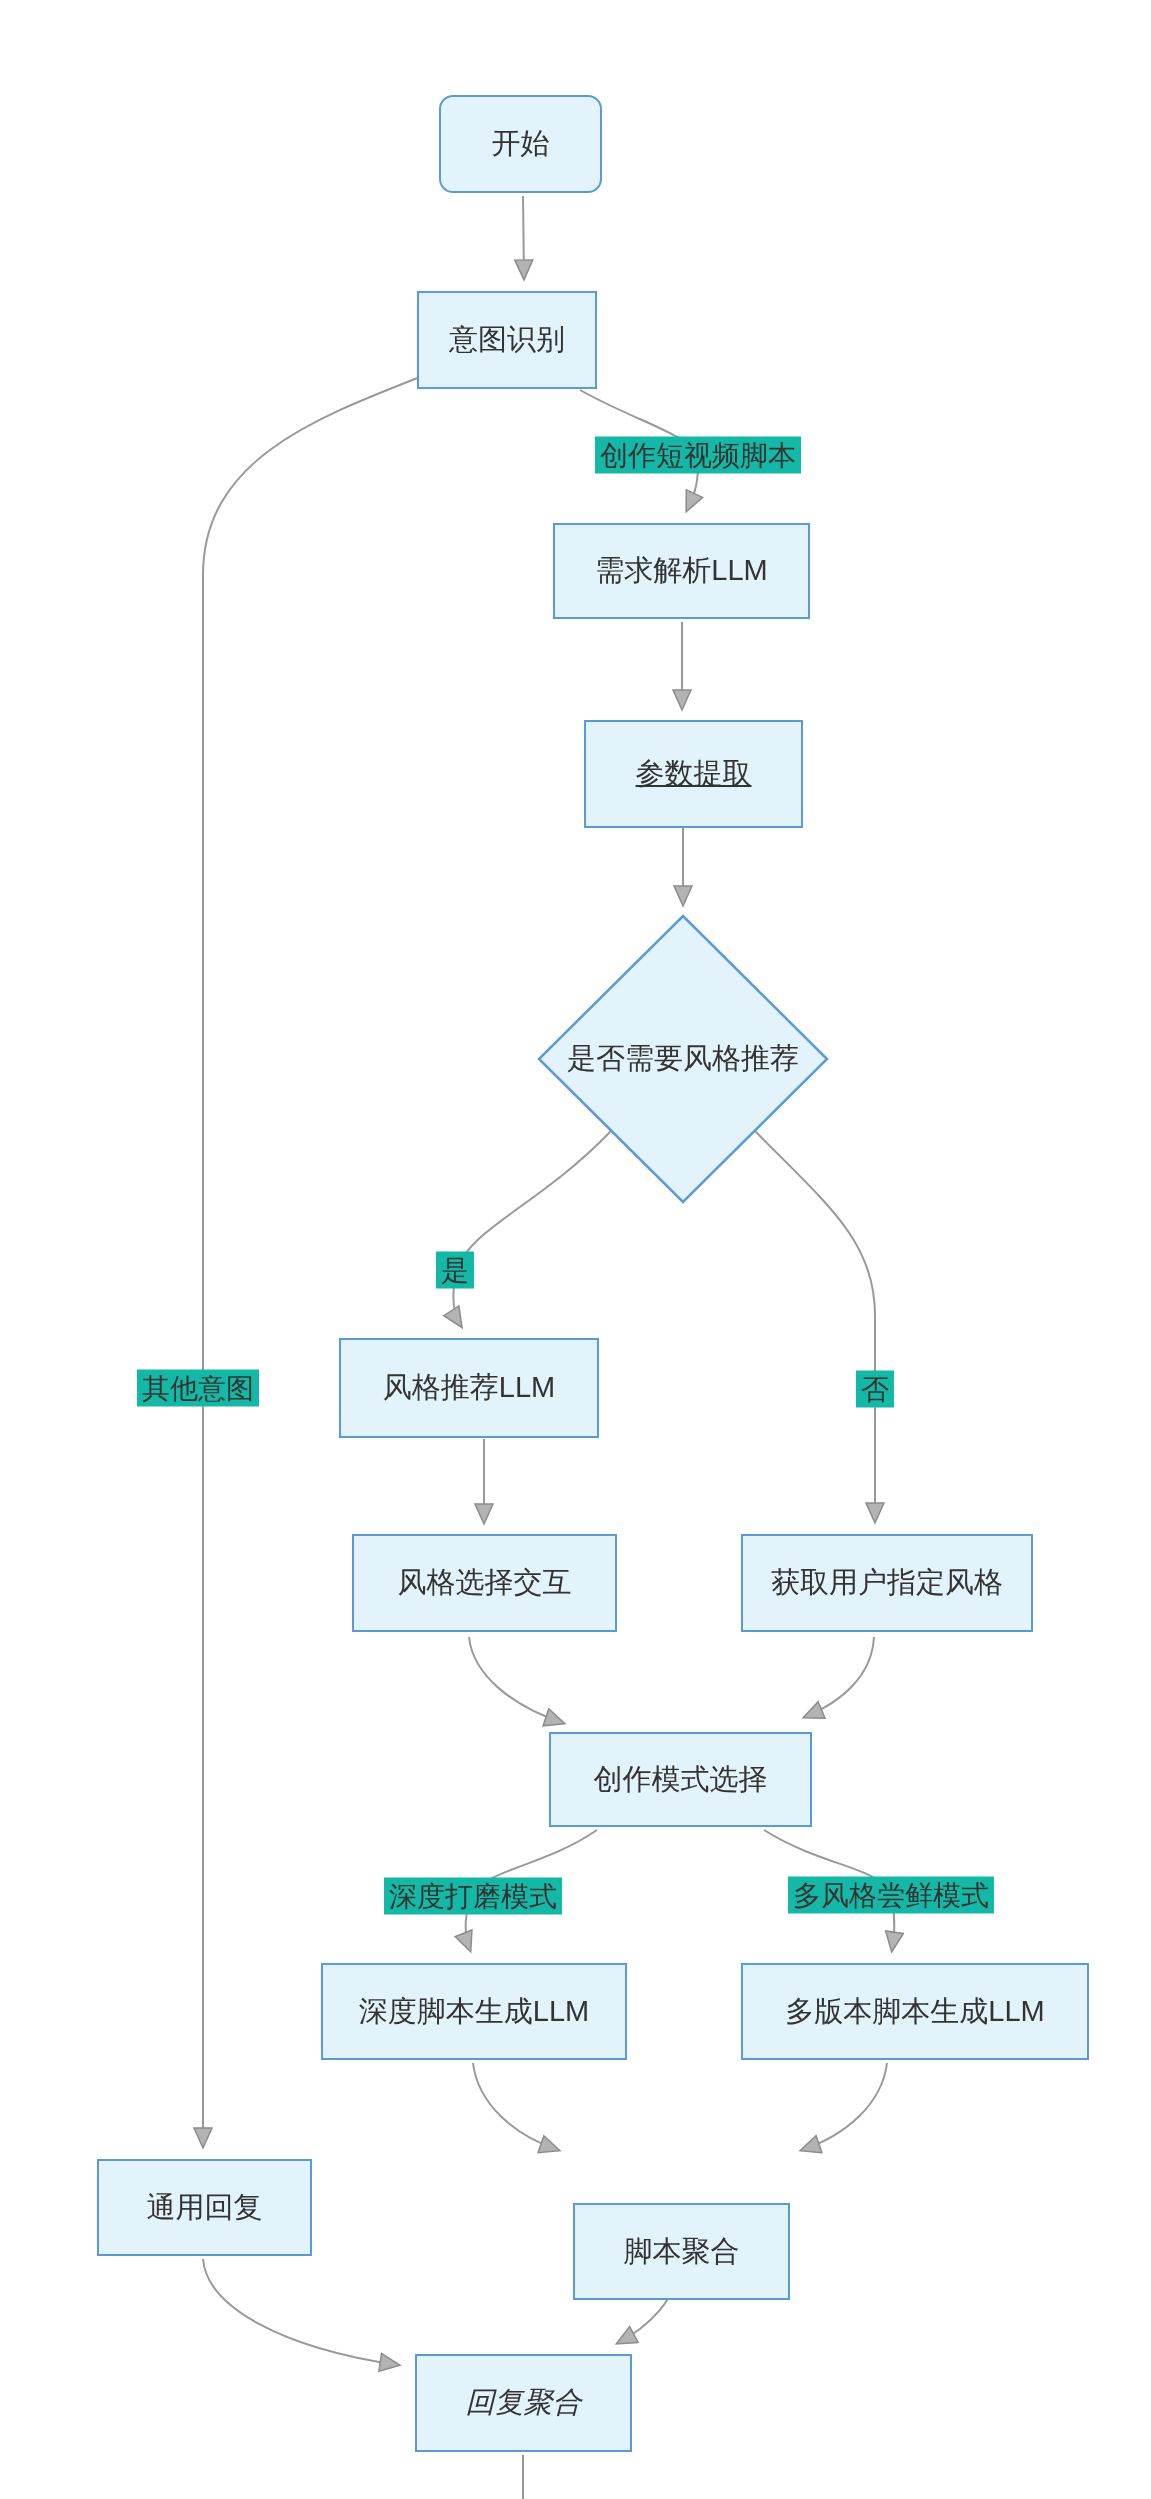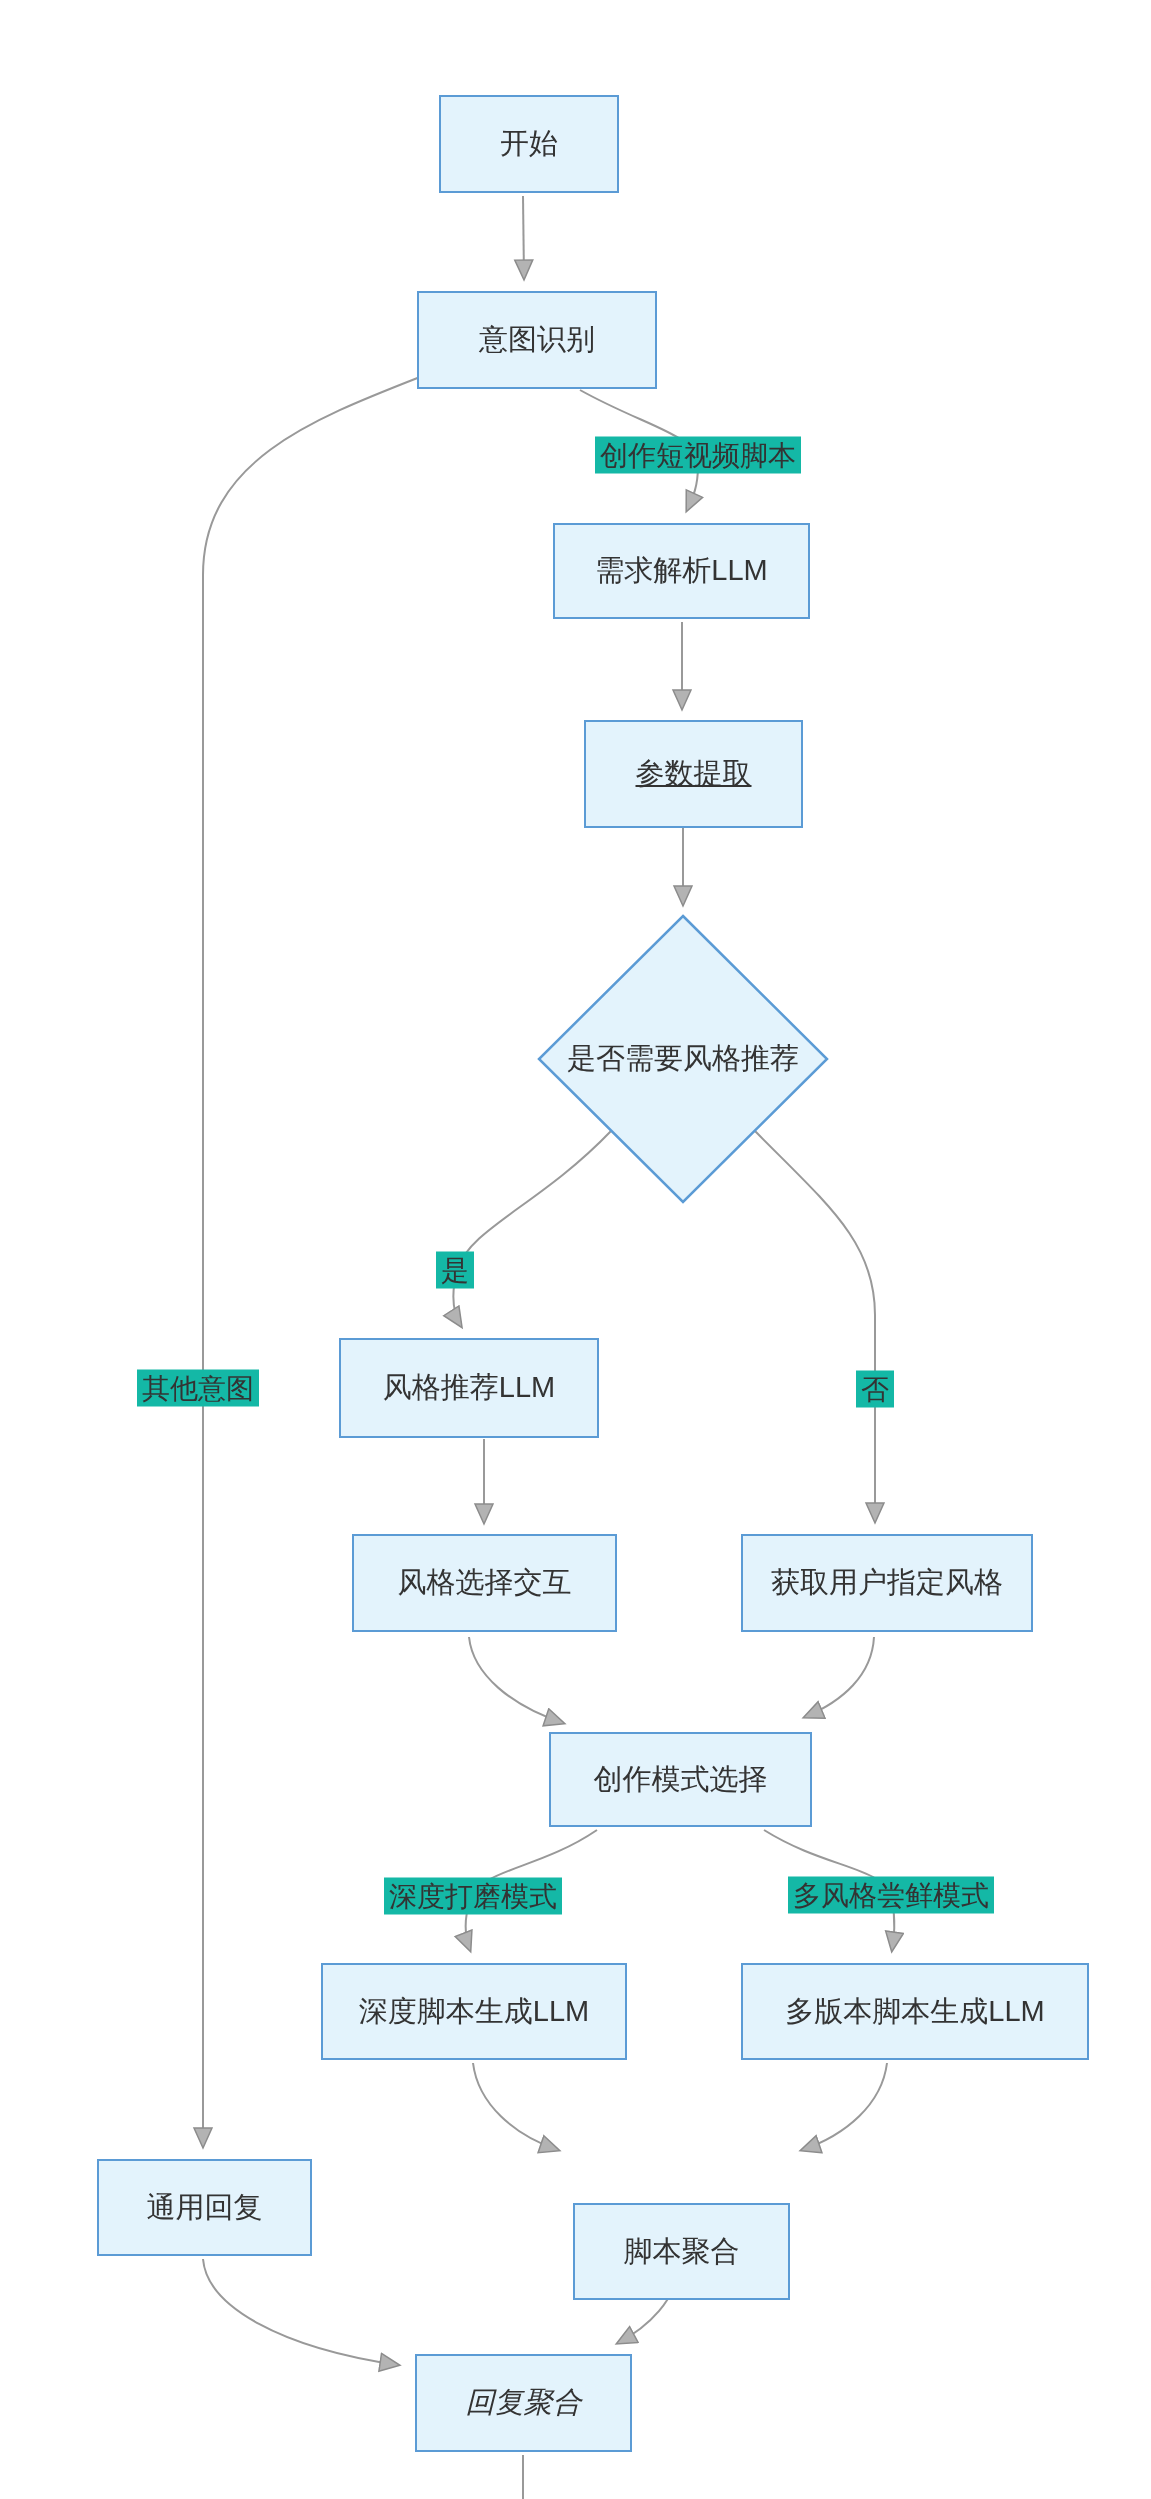--- a/index.html
+++ b/index.html
@@ -34,22 +34,22 @@
     position:absolute;
     transform:translate(-50%,-50%);
     background:#14b8a6;
     color:#333333;
     font-size:28px;
     line-height:1.25;
     padding:1px 5px;
     white-space:nowrap;
   }
   
-  #n-start        {left:439px; top:95px;   width:180px; height:98px;}
-  #n-intent       {left:417px; top:291px;  width:240px; height:98px;}
+  #n-start        {left:439px; top:95px;   width:163px; height:98px;border-radius:14px;}
+  #n-intent       {left:417px; top:291px;  width:180px; height:98px;}
   #n-parse        {left:553px; top:523px;  width:257px; height:96px;}
   #n-params       {left:584px; top:720px;  width:219px; height:108px;text-decoration:underline;}
   #n-style-rec    {left:339px; top:1338px; width:260px; height:100px;}
   #n-style-choose {left:352px; top:1534px; width:265px; height:98px;}
   #n-user-style   {left:741px; top:1534px; width:292px; height:98px;}
   #n-mode-select  {left:549px; top:1732px; width:263px; height:95px;}
   #n-deep-gen     {left:321px; top:1963px; width:306px; height:97px;}
   #n-multi-gen    {left:741px; top:1963px; width:348px; height:97px;}
   #n-generic-reply{left:97px;  top:2159px; width:215px; height:97px;}
   #n-script-agg   {left:573px; top:2159px; width:217px; height:97px;margin-top:44px;}

